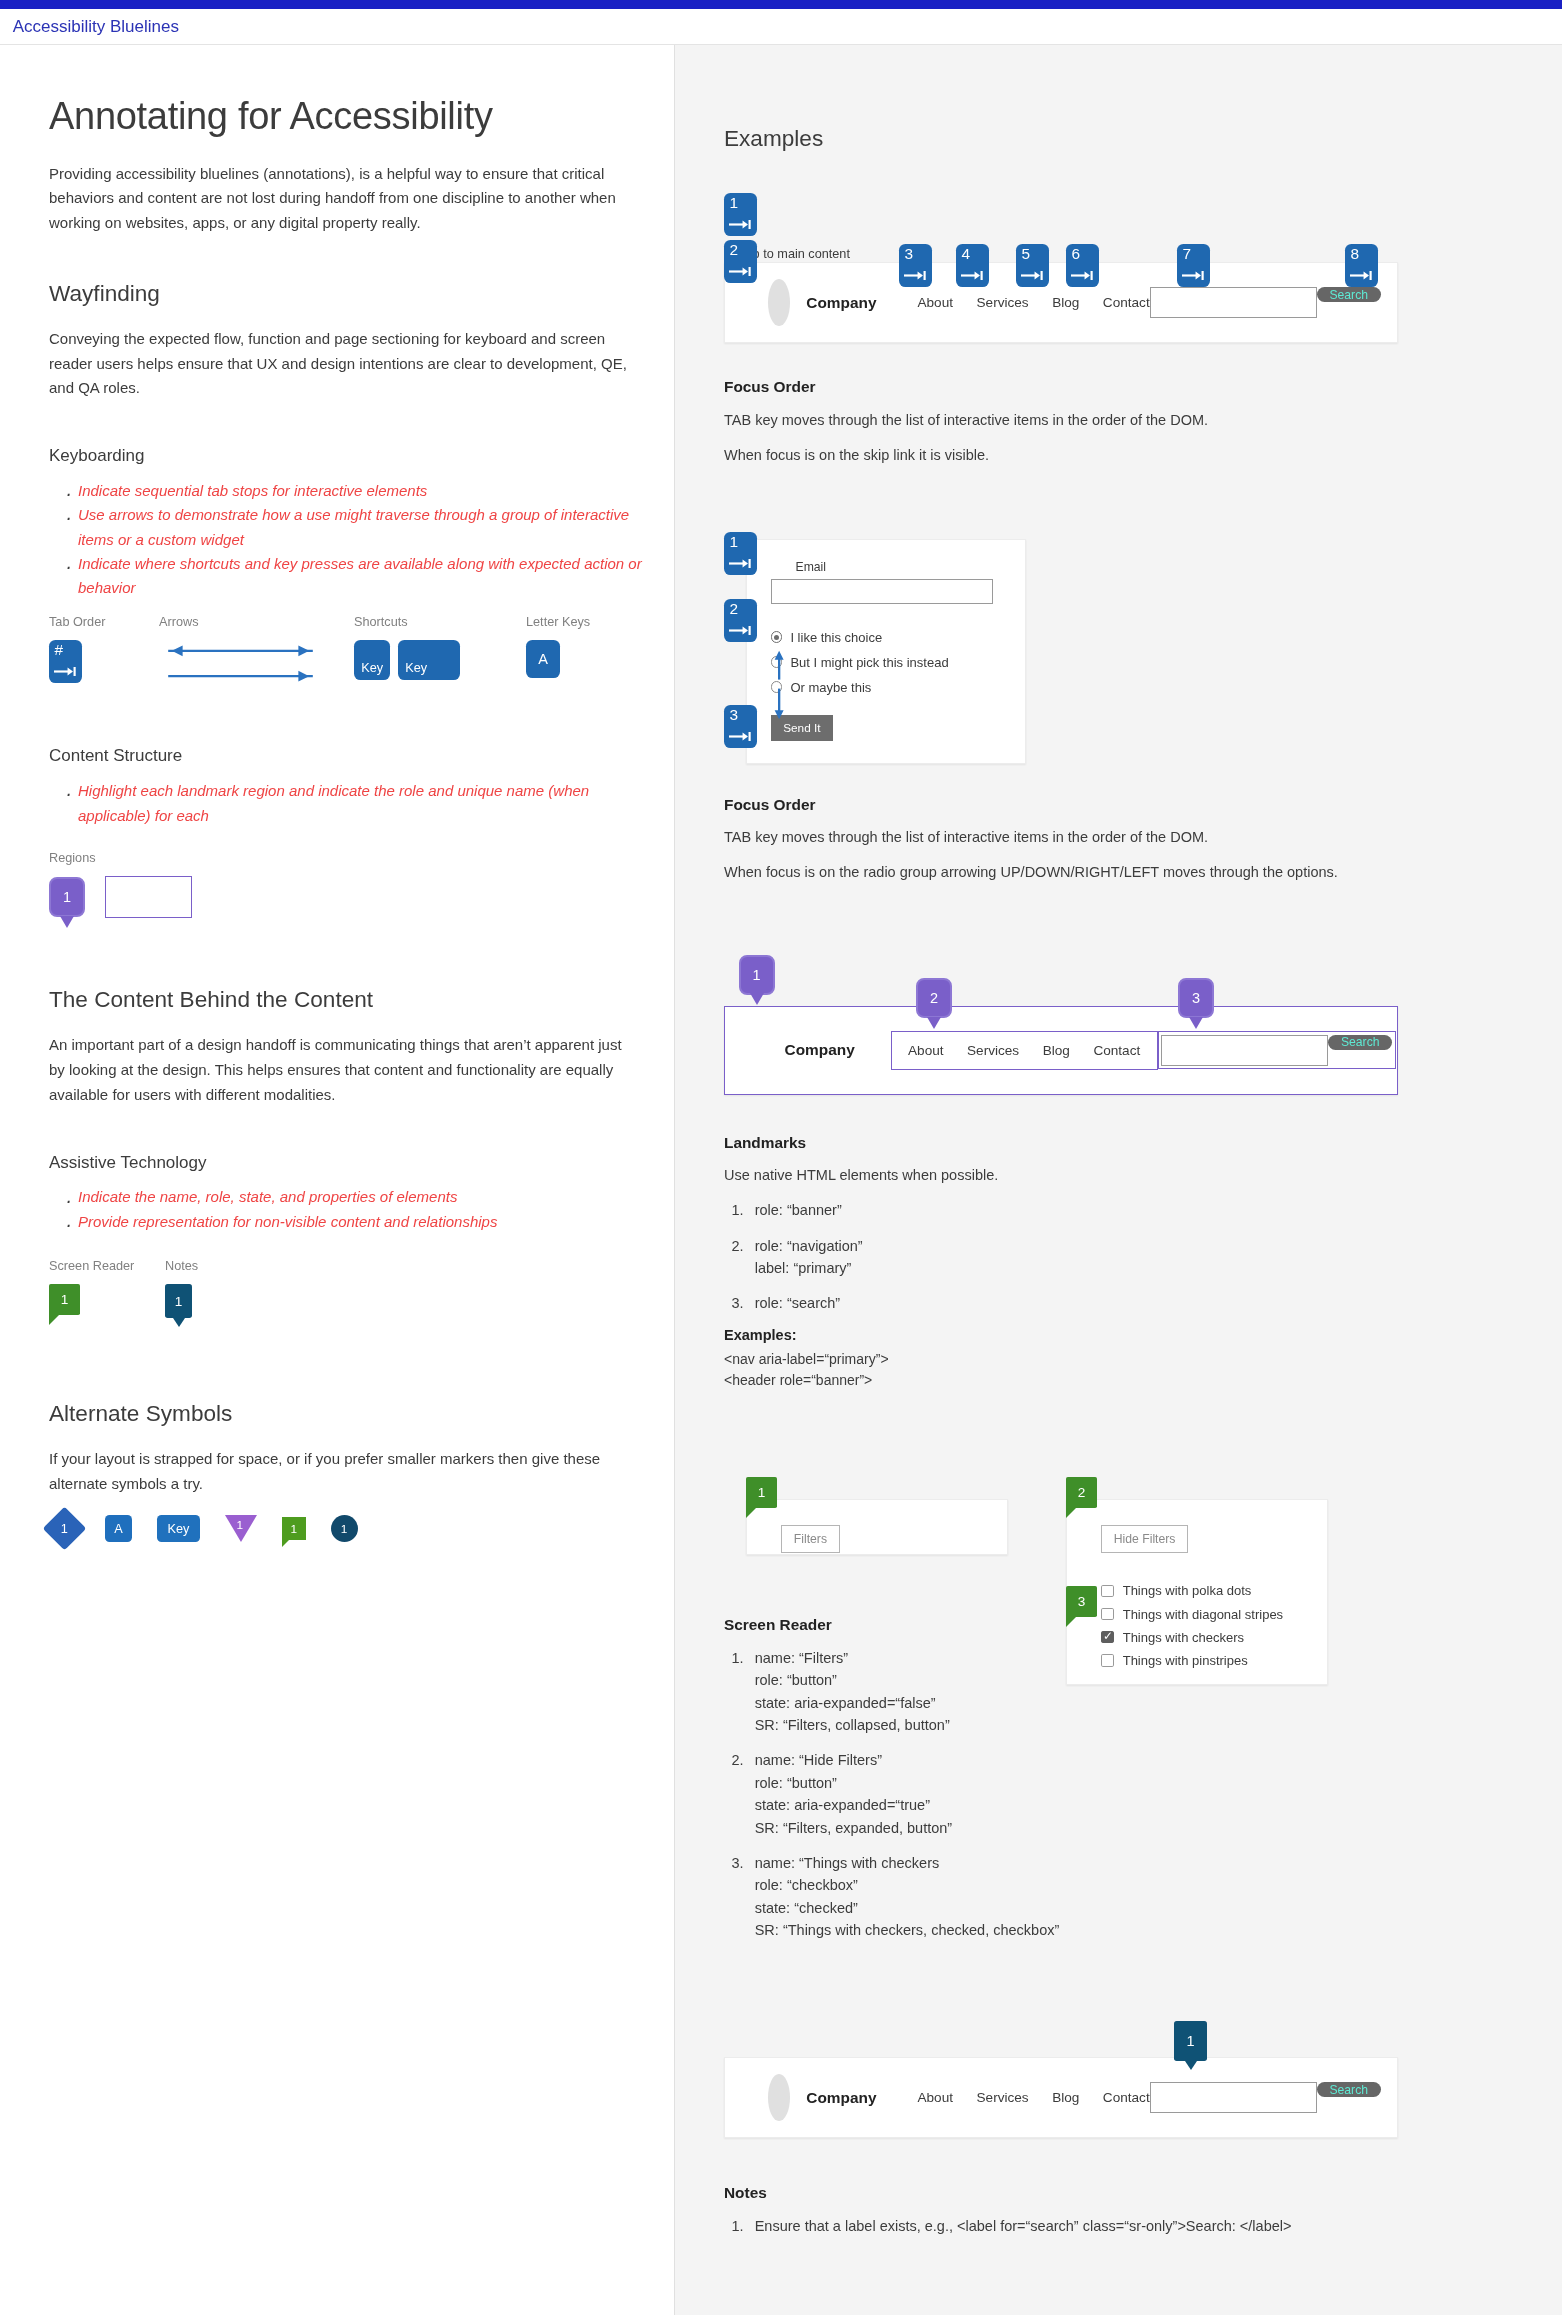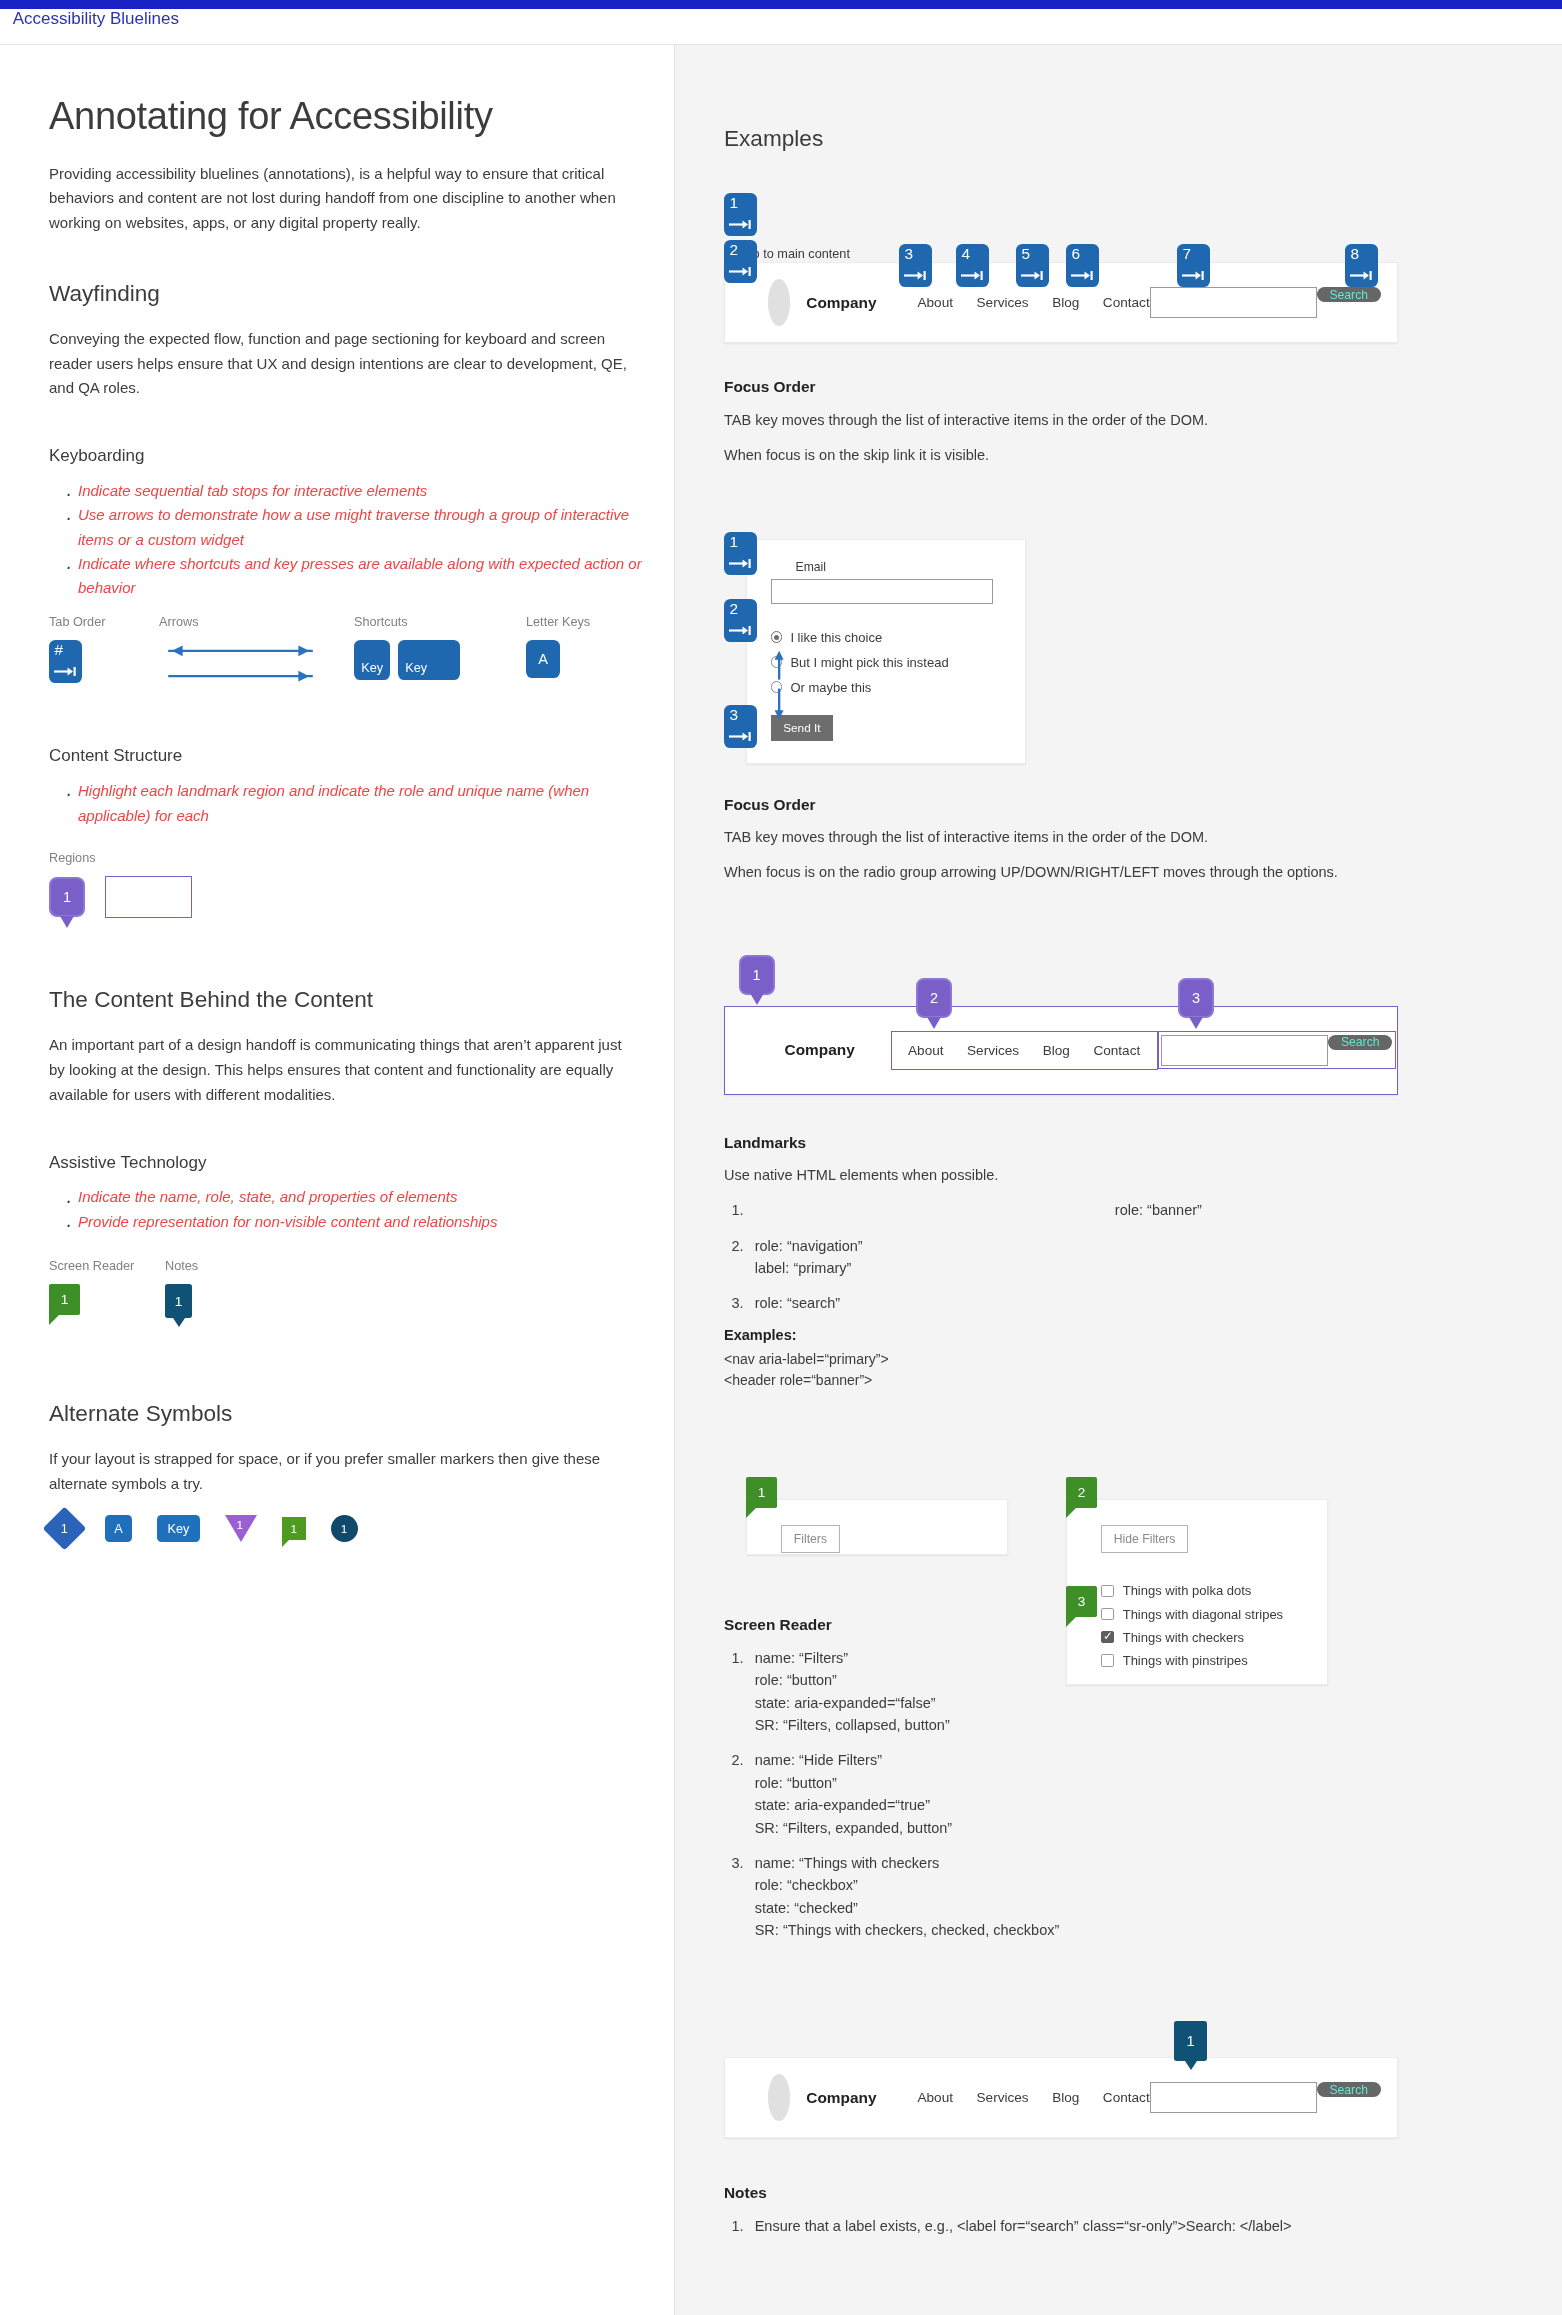--- a/index.html
+++ b/index.html
@@ -7,21 +7,21 @@
   body {
     width:1562px; height:2316px;
     font-family:"Liberation Sans", sans-serif;
     background:#ffffff;
     color:#3c3c3c;
     overflow:hidden;
   }
   .topbar { height:9px; background:#1a21c4; width:100%; }
   .sitebar {
     height:36px; background:#ffffff; border-bottom:0.9px solid #e4e4e4;
-    display:flex; padding-left:12.7px;
+    display:flex; align-items:center; padding-left:12.7px;
   }
   .sitebar .brand { color:#2b33b5; font-size:17px; }
 
   .page { display:flex; height:2271px; }
   .col-left {
     width:675px; background:#ffffff; padding:50px 0 0 49px;
     border-right:0.9px solid #e0e0e0;
   }
   .col-right {
     flex:1; background:#f4f4f4; padding:81px 0 0 49px;
@@ -480,21 +480,21 @@
       </div>
       <div class="marker-abs" style="left:454px;top:23.5px;">
         <div class="regionmark">3</div>
       </div>
     </div>
 
     <div style="height:34px;"></div>
     <div class="block-head">Landmarks</div>
     <div class="block-p">Use native HTML elements when possible.</div>
     <ol class="numlist">
-      <li style="white-space:pre-line;text-align:center;">role: “banner”</li>
+      <li style="white-space:pre-line;">role: “banner”</li>
       <li style="white-space:pre-line;">role: “navigation”
 label: “primary”</li>
       <li style="white-space:pre-line;">role: “search”</li>
     </ol>
     <div style="font-size:14.5px;font-weight:bold;color:#222;margin-bottom:5.4px;">
       <span>Examples</span><span>:</span>
     </div>
     <div class="code">&lt;nav aria-label=“primary”&gt;</div>
     <div class="code">&lt;header role=“banner”&gt;</div>
 

